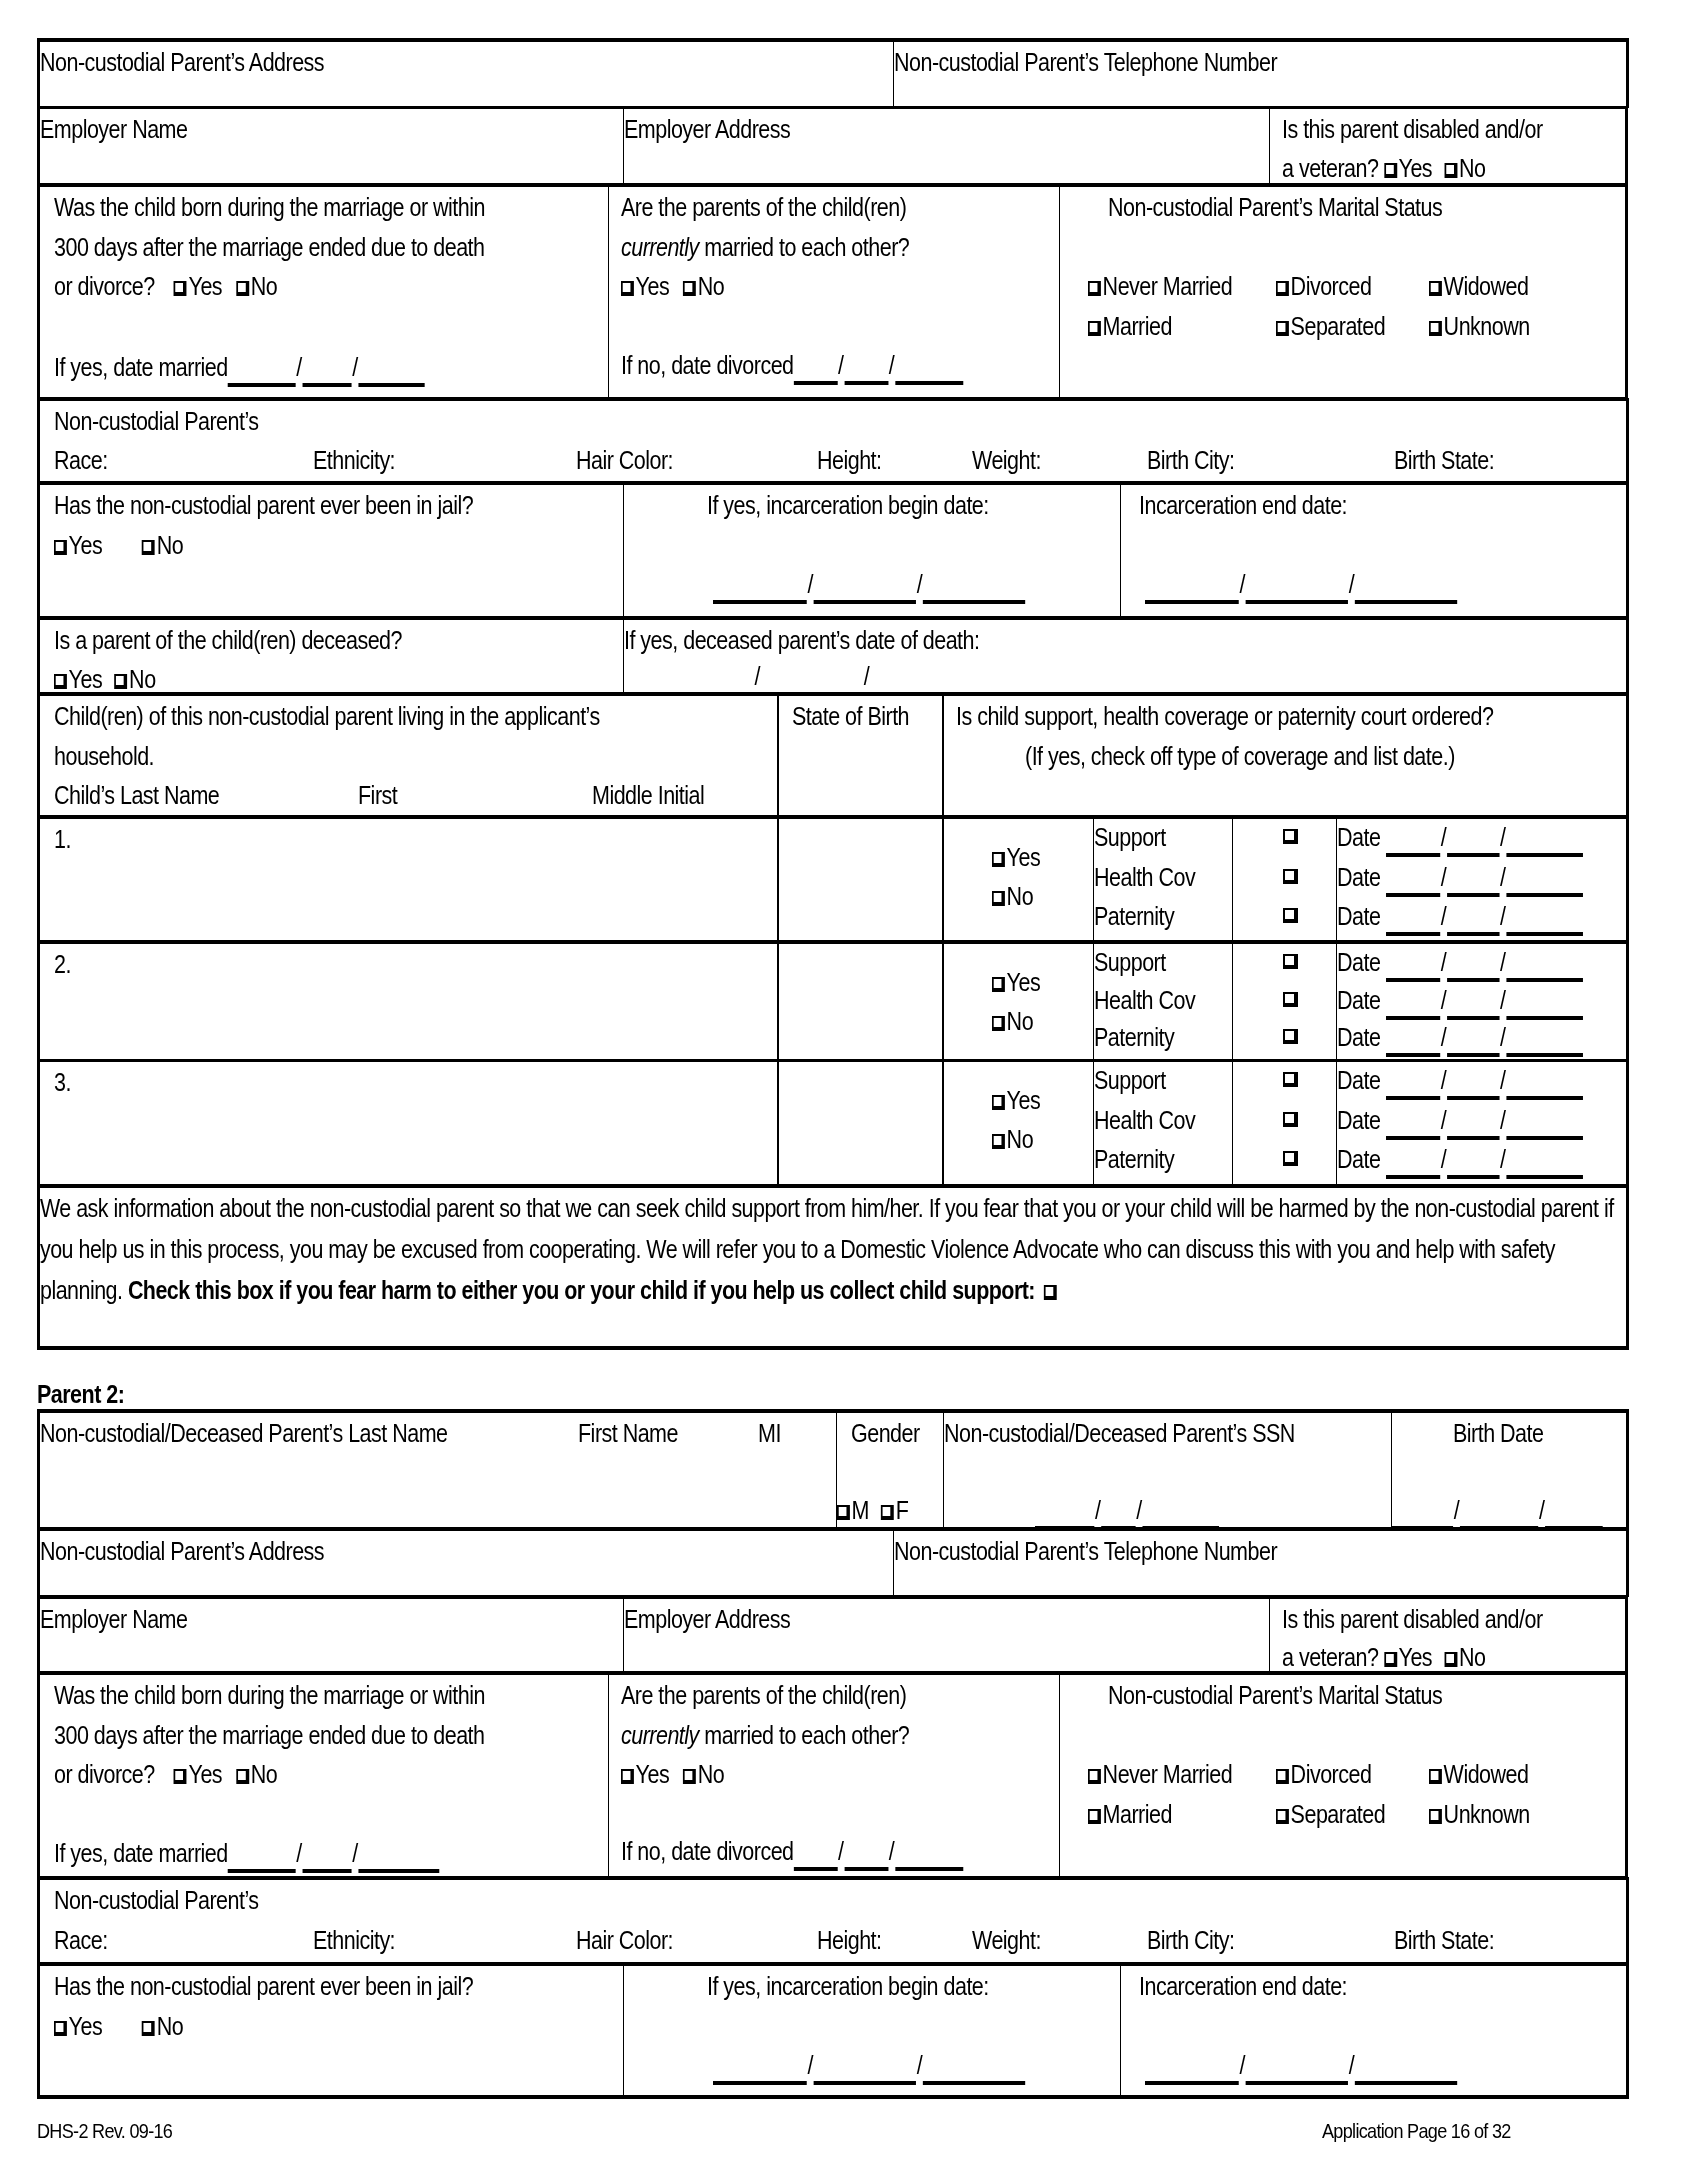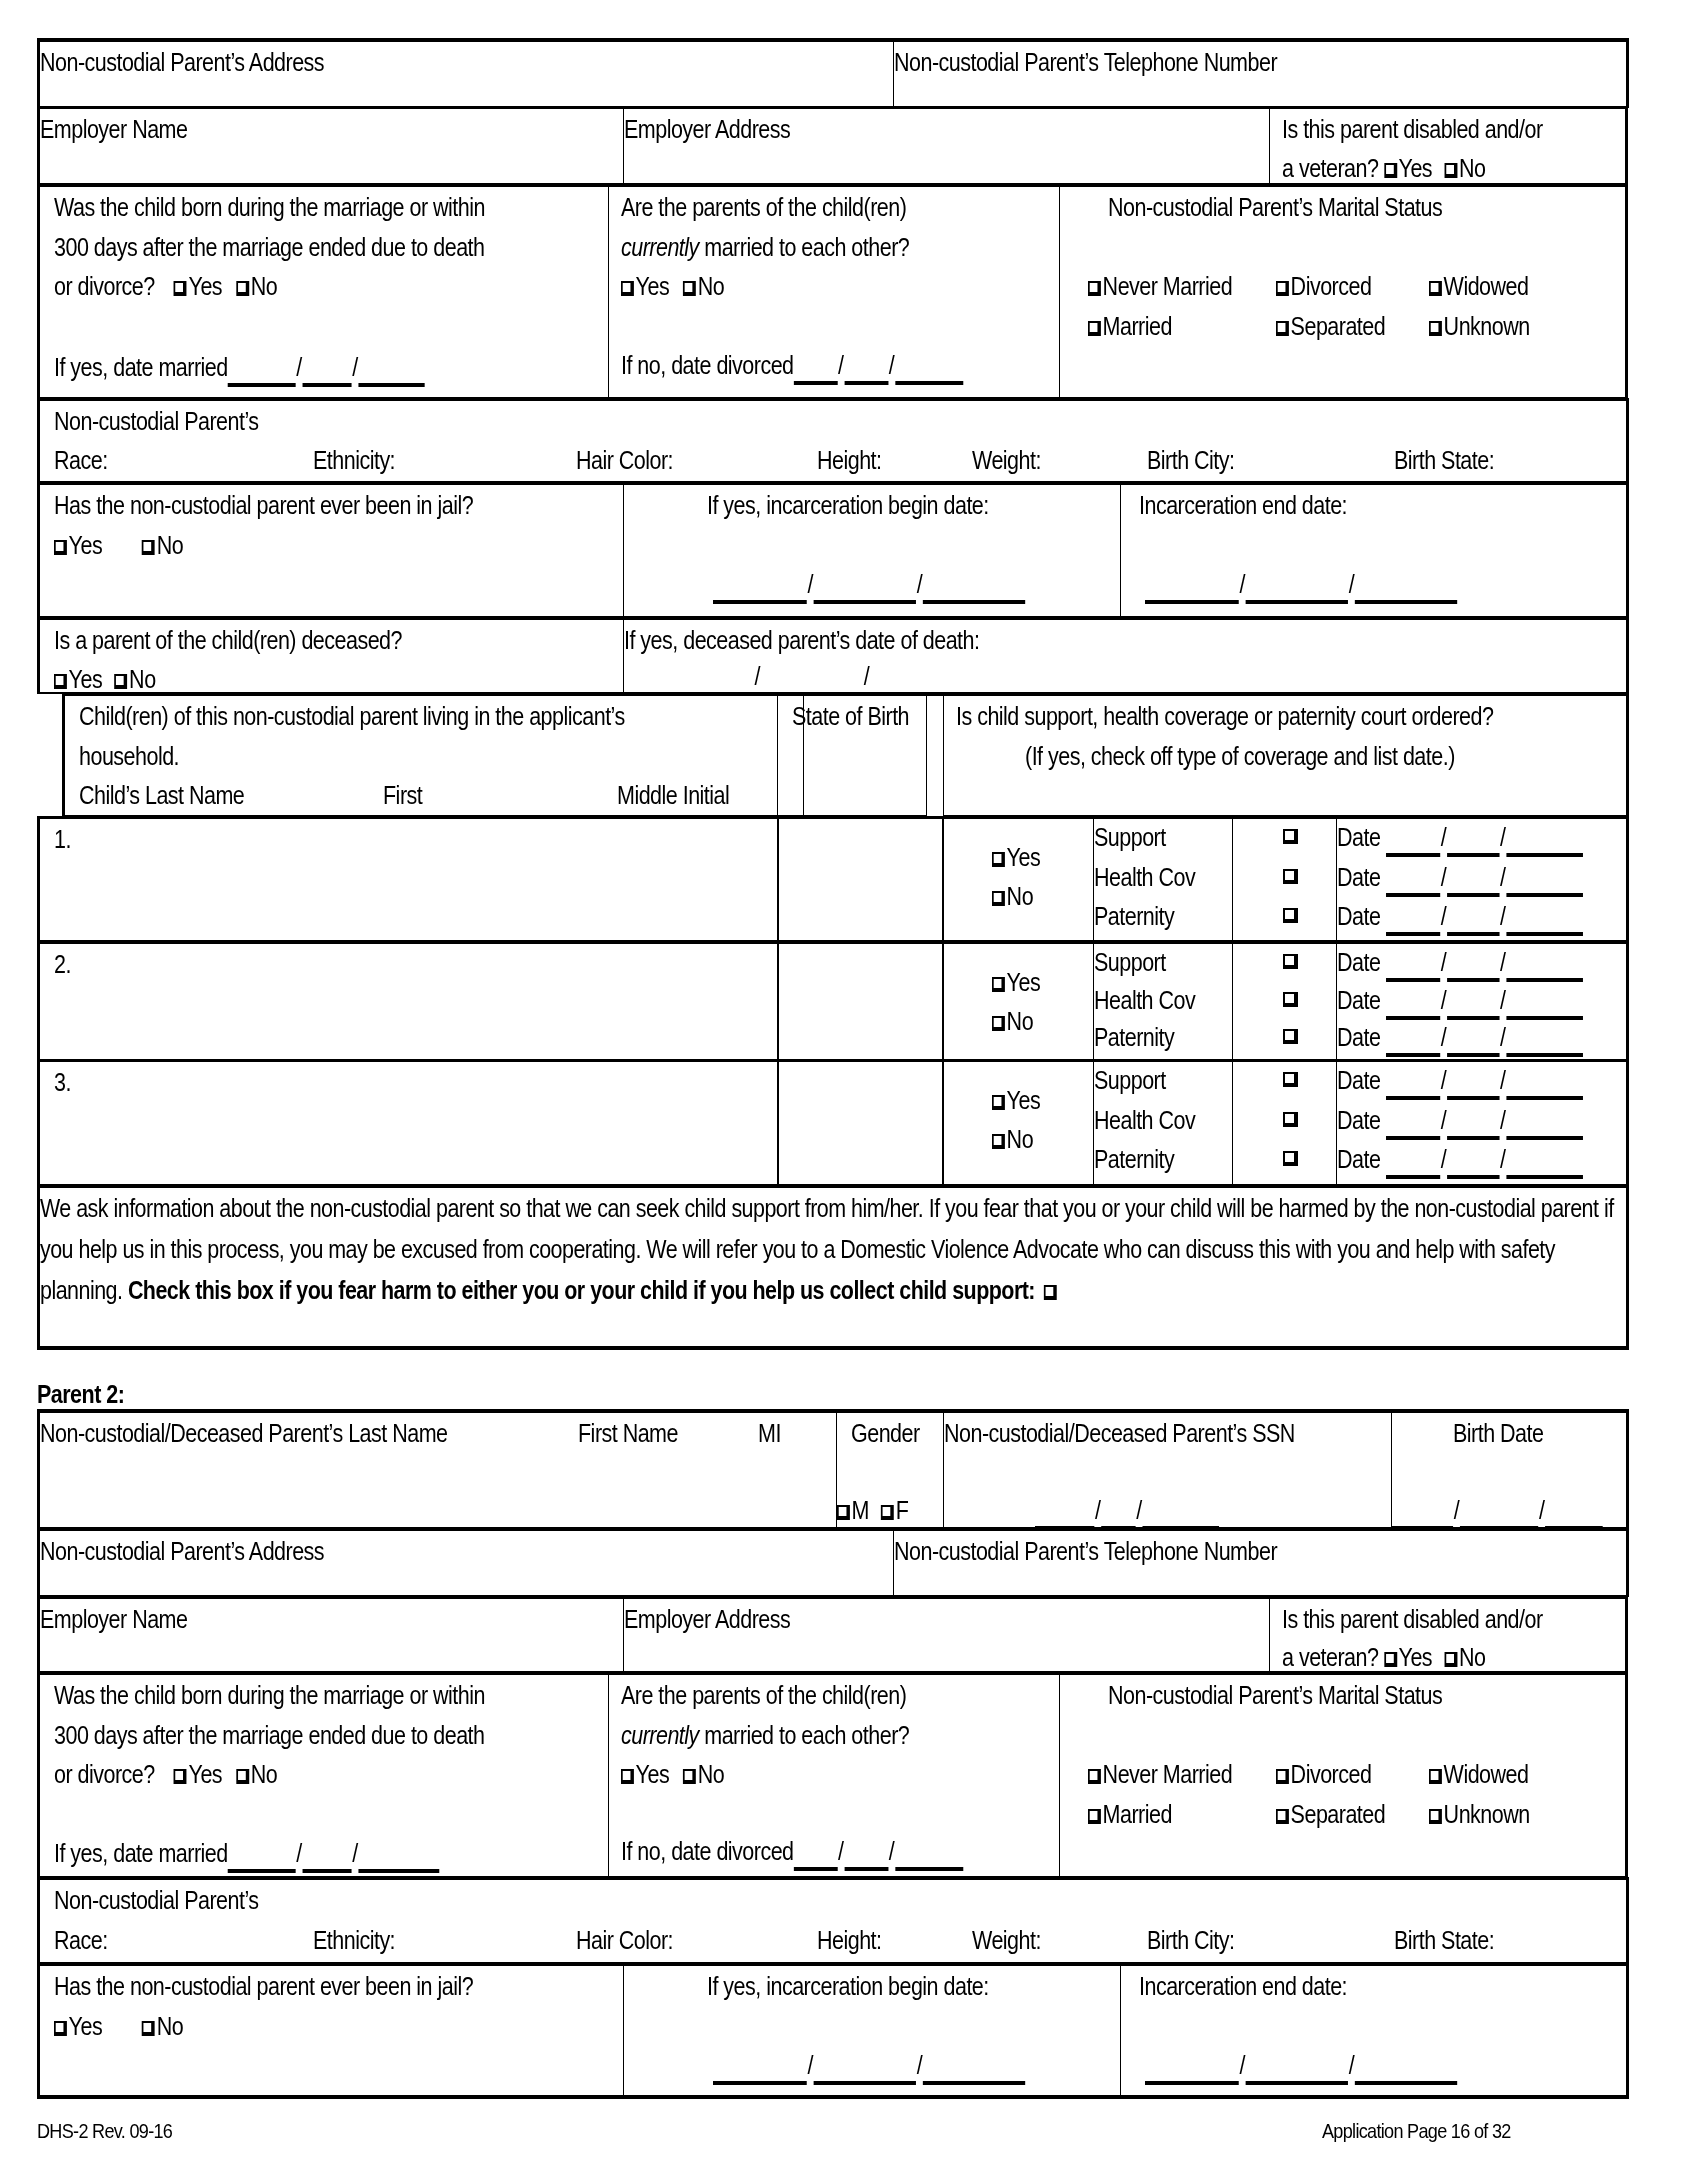--- a/index.html
+++ b/index.html
@@ -106,28 +106,28 @@
     <span class="txt" style="left:14px;top:39px">
       <span class="cb"></span><span>Yes</span>
       <span class="cb" style="margin-left:8px"></span><span>No</span>
     </span>
   </div>
   <div class="cell" style="left:623px;top:617px;width:1006px;height:77px;border-width:3px 3px 2px 1.5px;">
     <span class="txt" style="left:0;top:0">If yes, deceased parent’s date of death:</span>
     <span class="txt" style="left:36px;top:36px"><span class="ul" style="width:109px"></span><span class="slash">/</span><span class="ul" style="width:119px"></span><span class="slash">/</span><span class="ul" style="width:119px"></span></span>
   </div>
 
-  <div class="cell" style="left:37px;top:693px;width:742px;height:124px;border-width:3px 1.5px 2px 3px;margin-left:25px;">
+  <div class="cell" style="left:37px;top:693px;width:742px;height:124px;border-width:3px 1.5px 2px 3px;">
     <span class="txt" style="left:14px;top:0">Child(ren) of this non-custodial parent living in the applicant’s</span>
     <span class="txt" style="left:14px;top:40px">household.</span>
     <span class="txt" style="left:14px;top:79px">Child’s Last Name</span>
     <span class="txt" style="left:318px;top:79px">First</span>
     <span class="txt" style="left:552px;top:79px">Middle Initial</span>
   </div>
-  <div class="cell" style="left:777px;top:693px;width:150px;height:124px;border-width:3px 1.5px 2px 1.5px;">
+  <div class="cell" style="left:777px;top:693px;width:166px;height:124px;border-width:3px 1.5px 2px 1.5px;">
     <span class="txt" style="left:14px;top:0">State of Birth</span>
   </div>
   <div class="cell" style="left:943px;top:693px;width:686px;height:124px;border-width:3px 3px 2px 1.5px;">
     <span class="txt" style="left:12px;top:0">Is child support, health coverage or paternity court ordered?</span>
     <span class="txt" style="left:81px;top:40px">(If yes, check off type of coverage and list date.)</span>
   </div>
 
   <div id="child-rows">
   <div>
     <div class="cell" style="left: 37px; top: 816px; width: 742px; height: 126px; border-width: 3px 1.5px 2px 3px;">

